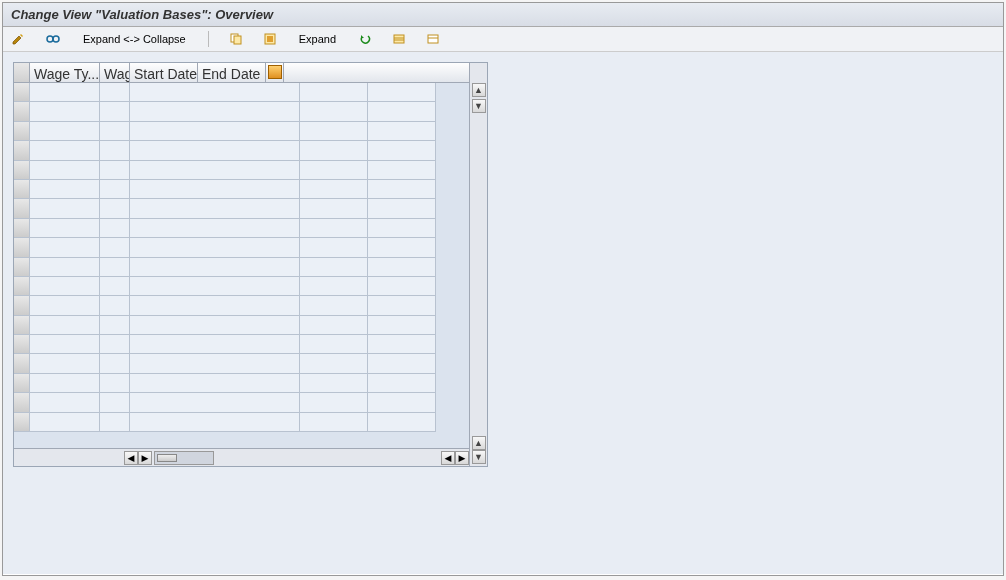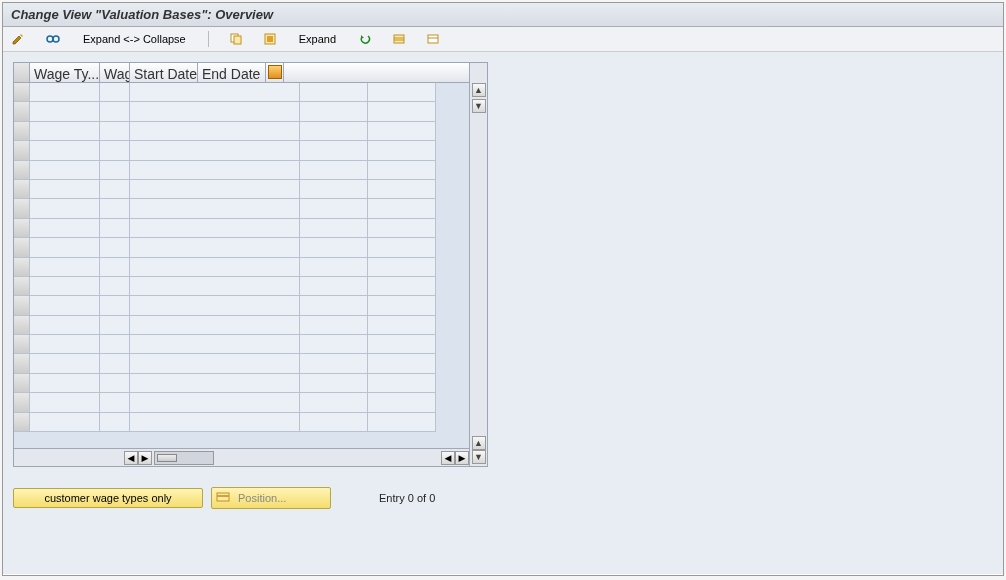--- a/index.html
+++ b/index.html
@@ -439,27 +439,14 @@
           <div class="scroll-arrow">▲</div>
           <div class="scroll-arrow">▼</div>
         </div>
         <div>
           <div class="scroll-arrow">▲</div>
           <div class="scroll-arrow">▼</div>
         </div>
       </div>
     </div>
 
-    <div class="bottom-bar">
-      <div class="yellow-btn">customer wage types only</div>
-      <div class="pos-btn">
-        <span class="ic">
-          <svg width="14" height="14" viewBox="0 0 14 14">
-              <rect x="1" y="3" width="12" height="8" fill="#fde9a8" stroke="#c09020"></rect>
-              <rect x="1" y="5" width="12" height="2" fill="#d8a030"></rect>
-            </svg>
-        </span>
-        <span>Position...</span>
-      </div>
-      <div class="entry-label">Entry 0 of 0</div>
-    </div>
   </div>
 </div>
 
 </body></html>

